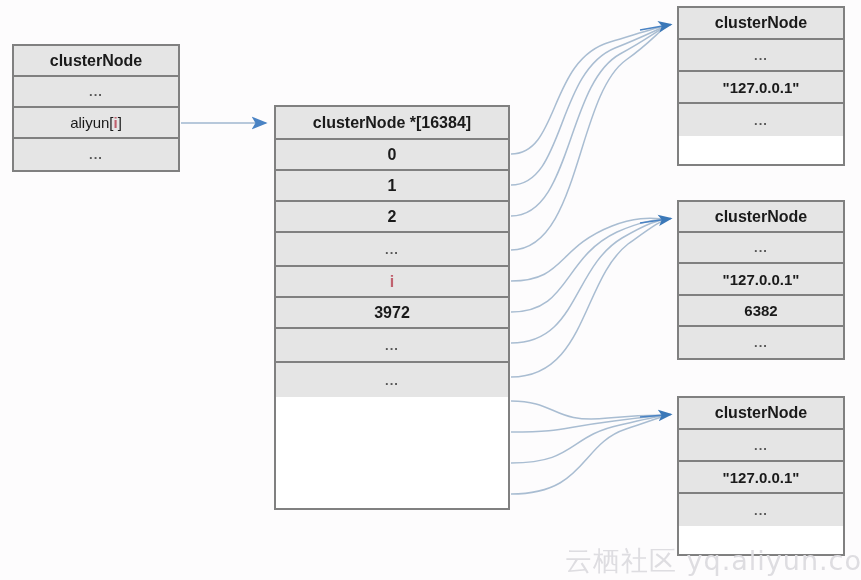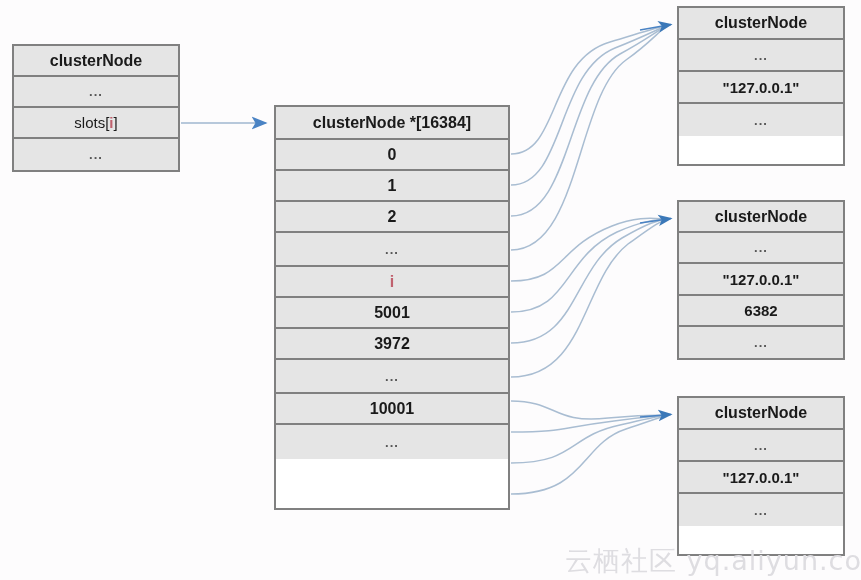--- a/index.html
+++ b/index.html
@@ -156,21 +156,21 @@
     </g>
     <line x1="640" y1="417" x2="671" y2="414.5" stroke="#4a83c4" stroke-width="1.6" marker-end="url(#ah)"></line>
   </svg>
 
   <div class="box" id="cluster-state">
     <div class="row header">clusterNode</div>
     <div class="row">
       <span class="dots">...</span>
     </div>
     <div class="row">
-      <span>slots[</span>
+      <span>aliyun[</span>
         <span class="accent-i">i</span>
         <span>]</span>
     </div>
     <div class="row">
       <span class="dots">...</span>
     </div>
   </div>
 
   <div class="box" id="slots-array">
     <div class="row header">clusterNode *[16384]</div>
@@ -183,30 +183,24 @@
     <div class="row">
         <span>2</span>
       </div>
     <div class="row ellipsis">
         <span class="dots">...</span>
       </div>
     <div class="row">
         <span class="accent-i">i</span>
       </div>
     <div class="row">
-        <span>5001</span>
-      </div>
-    <div class="row">
         <span>3972</span>
       </div>
     <div class="row ellipsis">
         <span class="dots">...</span>
-      </div>
-    <div class="row">
-        <span>10001</span>
       </div>
     <div class="row ellipsis">
         <span class="dots">...</span>
       </div>
   </div>
 
   <div class="box node-box" id="node-6381">
     <div class="row header">clusterNode</div>
     <div class="row ellipsis">
         <span class="dots">...</span>

